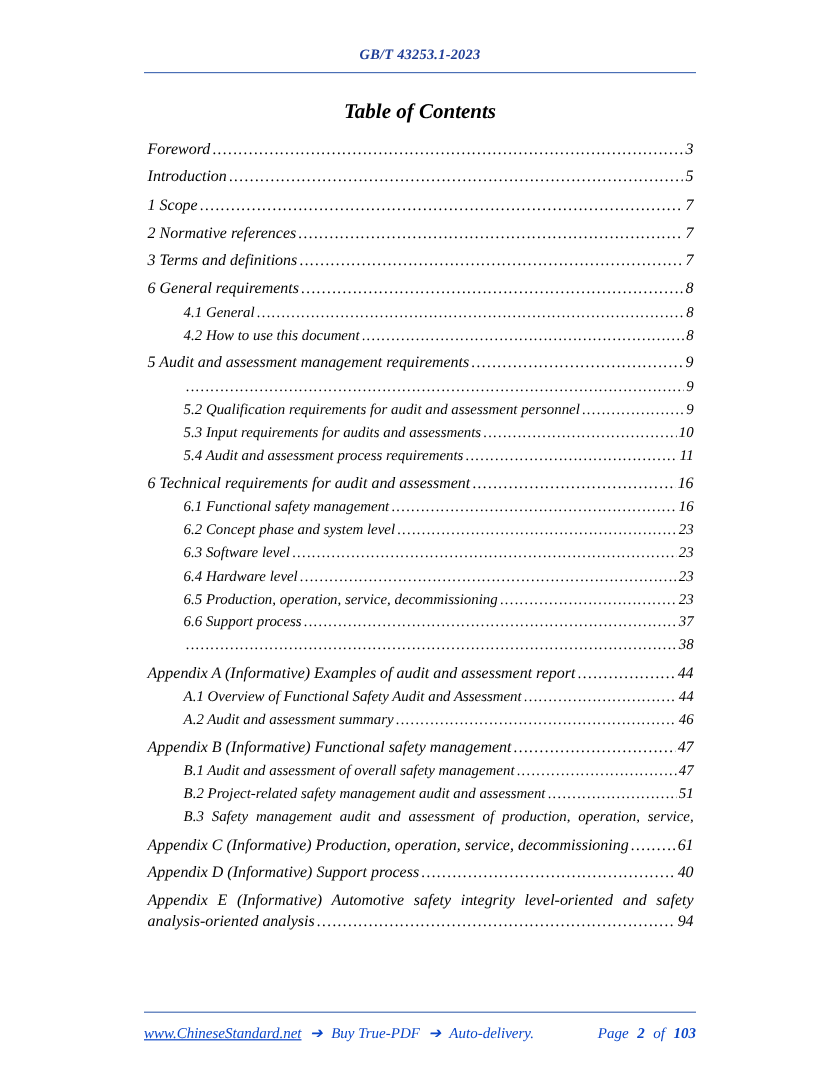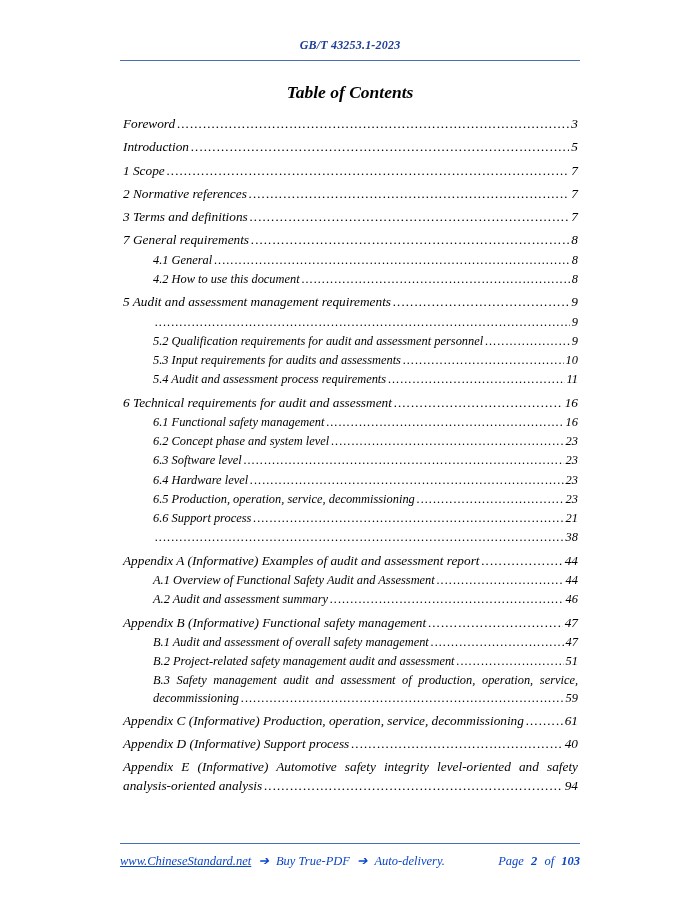--- a/index.html
+++ b/index.html
@@ -96,21 +96,21 @@
         <span class="toc-label">2 Normative references</span>
         <span class="toc-dots"></span>
         <span class="toc-page">7</span>
       </div>
       <div class="toc-entry lvl0">
         <span class="toc-label">3 Terms and definitions</span>
         <span class="toc-dots"></span>
         <span class="toc-page">7</span>
       </div>
       <div class="toc-entry lvl0">
-        <span class="toc-label">7 General requirements</span>
+        <span class="toc-label">6 General requirements</span>
         <span class="toc-dots"></span>
         <span class="toc-page">8</span>
       </div>
       <div class="toc-entry lvl1">
         <span class="toc-label">4.1 General</span>
         <span class="toc-dots"></span>
         <span class="toc-page">8</span>
       </div>
       <div class="toc-entry lvl1">
         <span class="toc-label">4.2 How to use this document</span>
@@ -167,21 +167,21 @@
         <span class="toc-page">23</span>
       </div>
       <div class="toc-entry lvl1">
         <span class="toc-label">6.5 Production, operation, service, decommissioning</span>
         <span class="toc-dots"></span>
         <span class="toc-page">23</span>
       </div>
       <div class="toc-entry lvl1">
         <span class="toc-label">6.6 Support process</span>
         <span class="toc-dots"></span>
-        <span class="toc-page">21</span>
+        <span class="toc-page">37</span>
       </div>
       <div class="toc-entry lvl1">
         <span class="toc-dots"></span>
         <span class="toc-page">38</span>
       </div>
       <div class="toc-entry lvl0">
         <span class="toc-label">Appendix A (Informative) Examples of audit and assessment report</span>
         <span class="toc-dots"></span>
         <span class="toc-page">44</span>
       </div>
@@ -205,25 +205,20 @@
         <span class="toc-dots"></span>
         <span class="toc-page">47</span>
       </div>
       <div class="toc-entry lvl1">
         <span class="toc-label">B.2 Project-related safety management audit and assessment</span>
         <span class="toc-dots"></span>
         <span class="toc-page">51</span>
       </div>
       <div class="toc-group lvl1">
         <div class="toc-cont-line">B.3 Safety management audit and assessment of production, operation, service,</div>
-        <div class="toc-entry cont-row">
-          <span class="toc-label">decommissioning</span>
-          <span class="toc-dots"></span>
-          <span class="toc-page">59</span>
-        </div>
       </div>
       <div class="toc-entry lvl0">
         <span class="toc-label">Appendix C (Informative) Production, operation, service, decommissioning</span>
         <span class="toc-dots"></span>
         <span class="toc-page">61</span>
       </div>
       <div class="toc-entry lvl0">
         <span class="toc-label">Appendix D (Informative) Support process</span>
         <span class="toc-dots"></span>
         <span class="toc-page">40</span>

